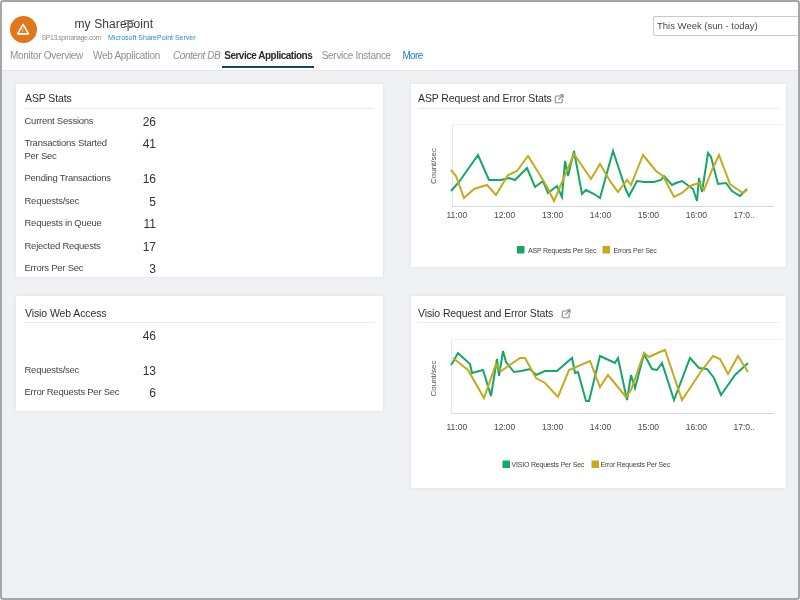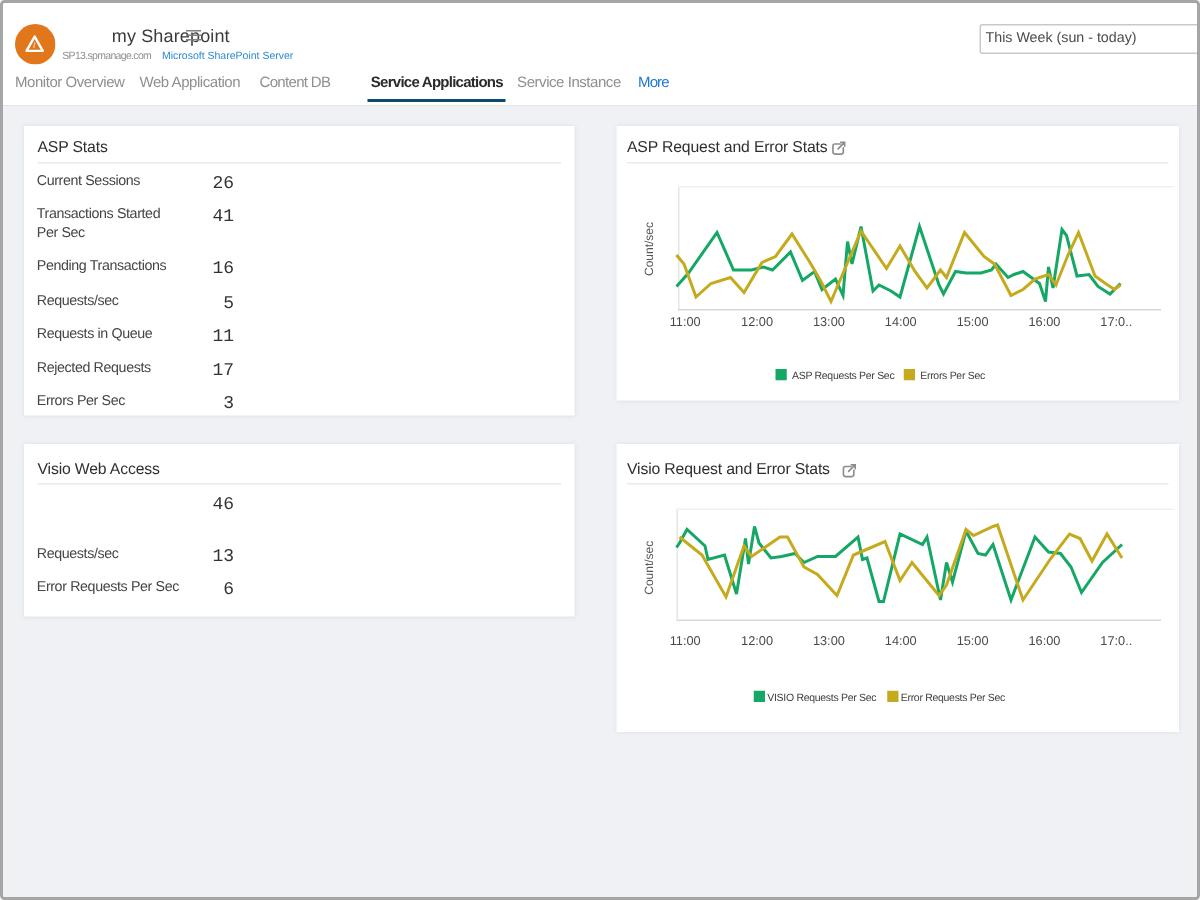--- a/index.html
+++ b/index.html
@@ -15,31 +15,31 @@
 #dom{color:#8f8f8f;}
 #mss{color:#2a8bd2;position:absolute;left:66.5px;top:0;width:200px;letter-spacing:0px;}
 #dd{position:absolute;left:653px;top:16px;width:155px;height:20px;border:1px solid #c9c9c9;border-radius:2px;
 box-sizing:border-box;font-size:9.5px;color:#4a4a4a;line-height:18px;padding-left:3px;background:#fff;}
 #caret{position:absolute;right:2.5px;top:8.2px;width:0;height:0;border-left:3px solid transparent;
 border-right:3px solid transparent;border-top:4.2px solid #4a4a4a;}
 #tabs{position:absolute;left:10px;top:48.5px;height:21px;font-size:10px;letter-spacing:-0.3px;color:#8f8f8f;white-space:nowrap;}
 #tabs span{display:inline-block;margin-right:11px;line-height:13px;text-align:center;}
 #tabs span:nth-child(1){margin-right:10px;}
 #tabs span:nth-child(2){margin-right:13px;}
-#tabs span:nth-child(3){letter-spacing:-0.45px;margin-right:27px;}
+#tabs span:nth-child(3){letter-spacing:-0.45px;margin-right:4px;font-style:italic;}
 #tabs span:nth-child(4){margin-right:7.5px;}
 #tabs span:nth-child(5){margin-right:11.5px;}
 #tabs .more{letter-spacing:-0.6px;}
 #tabs .act{color:#2b2b2b;font-weight:bold;letter-spacing:-0.5px;border-bottom:2px solid #0c4a6e;padding:0 2px 4.5px 2px;margin-left:-2px;}
 #tabs .more{color:#1f78d1;}
 #tabborder{position:absolute;left:2px;right:2px;top:70px;height:1px;background:#e4e4e4;}
 .ctitle{position:absolute;font-size:10.5px;color:#2f2f2f;letter-spacing:-0.1px;}
 .cdiv{position:absolute;height:1px;background:#eaeaea;}
 .lbl{position:absolute;left:24.5px;font-size:9.5px;line-height:13px;color:#454545;letter-spacing:-0.25px;}
-.val{position:absolute;left:100px;width:56px;text-align:right;font-size:12px;color:#333;font-family:Liberation Mono, monospace;}
+.val{position:absolute;left:100px;width:56px;text-align:right;font-size:12px;color:#333;}
 .chsvg{position:absolute;}
 .xl{font-size:8.5px;fill:#4a4a4a;font-family:"Liberation Sans",sans-serif;}
 .yl{font-size:8px;fill:#555;font-family:"Liberation Sans",sans-serif;}
 .lg{font-size:7px;fill:#3f3f3f;font-family:"Liberation Sans",sans-serif;letter-spacing:-0.2px;}
 .elink{position:absolute;width:10px;height:10px;}
 </style></head>
 <body>
 <div id="app">
   <svg id="logo" viewBox="0 0 27 27">
     <circle cx="13.5" cy="13.5" r="13.5" fill="#e2761b"></circle>

